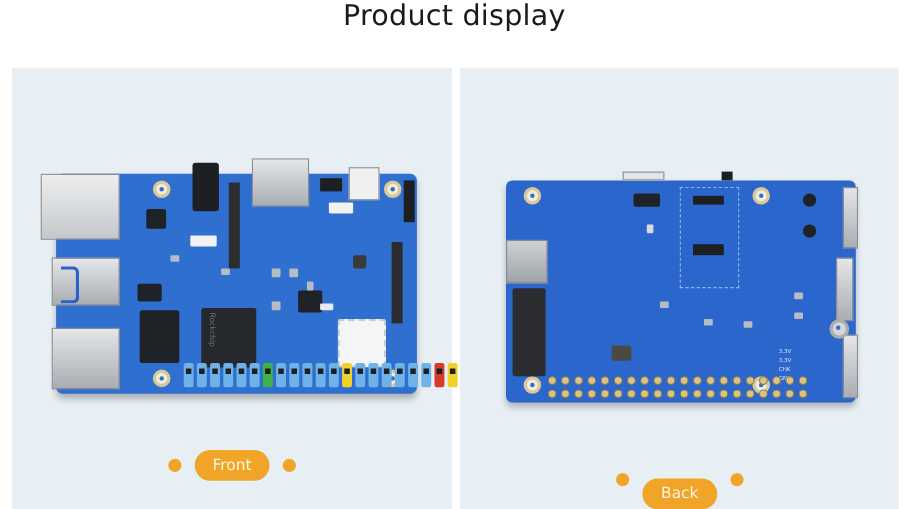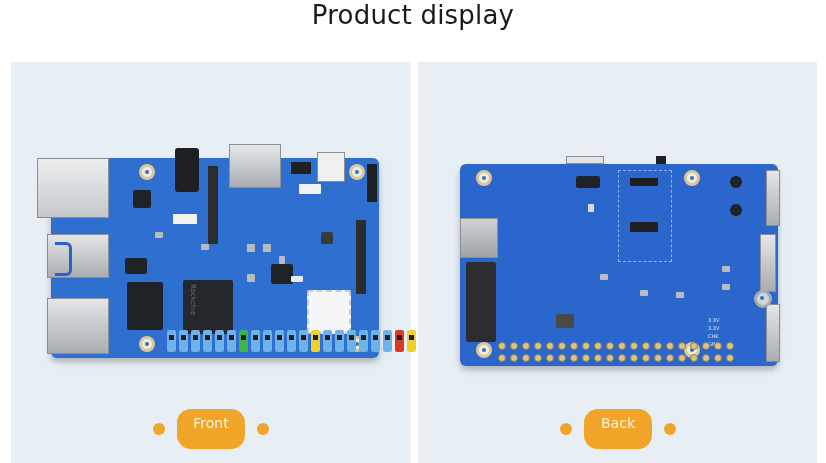--- a/index.html
+++ b/index.html
@@ -25,21 +25,21 @@
   .pin.g { background:#3fb34a; }
   .pin.y { background:#f1d02a; }
   .pin.r { background:#d83a2a; }
 
   .backpins { position:absolute; display:grid; grid-template-columns:repeat(20,8px); grid-template-rows:8px 8px; column-gap:4px; row-gap:4px; }
   .bp { width:6px; height:6px; border-radius:50%; background:#d8c48a; border:1px solid #8e7a45; }
 
   
   .nav { position:absolute; display:flex; align-items:center; }
   .dot { width:12px; height:12px; border-radius:50%; background:#f0a529; }
-  .pill { height:40px; border-radius:14px; background:#f0a529; color:#fff4dc; font-size:14px; line-height:28px; text-align:center; margin:0 12px; }
+  .pill { height:28px; border-radius:14px; background:#f0a529; color:#fff4dc; font-size:14px; line-height:28px; text-align:center; margin:0 12px; }
 </style>
 </head>
 <body>
 
 <div class="title">Product display</div>
 
 <div class="panel left">
   <div class="board" style="left:40px; top:96px; width:328px; height:200px;">
 
     <div class="silver" style="left:-14px; top:0px; width:72px; height:60px; background:linear-gradient(180deg,#eceeef,#c5c8cb);"></div>
@@ -204,15 +204,15 @@
 </div>
 
 <div class="nav" style="left:153px; top:409px;">
   <div class="dot"></div>
   <div class="pill" style="width:68px;">Front</div>
   <div class="dot"></div>
 </div>
 
 <div class="nav" style="left:560px; top:409px;">
   <div class="dot"></div>
-  <div class="pill" style="width:68px;">Back</div>
+  <div class="pill" style="width:68px;margin-top:26px;">Back</div>
   <div class="dot"></div>
 </div>
 
 </body></html>

